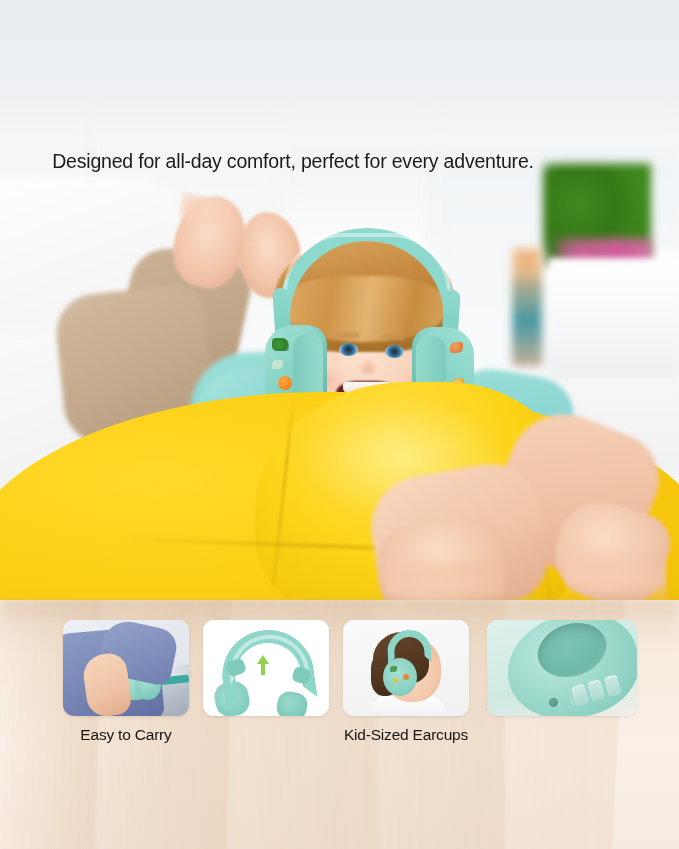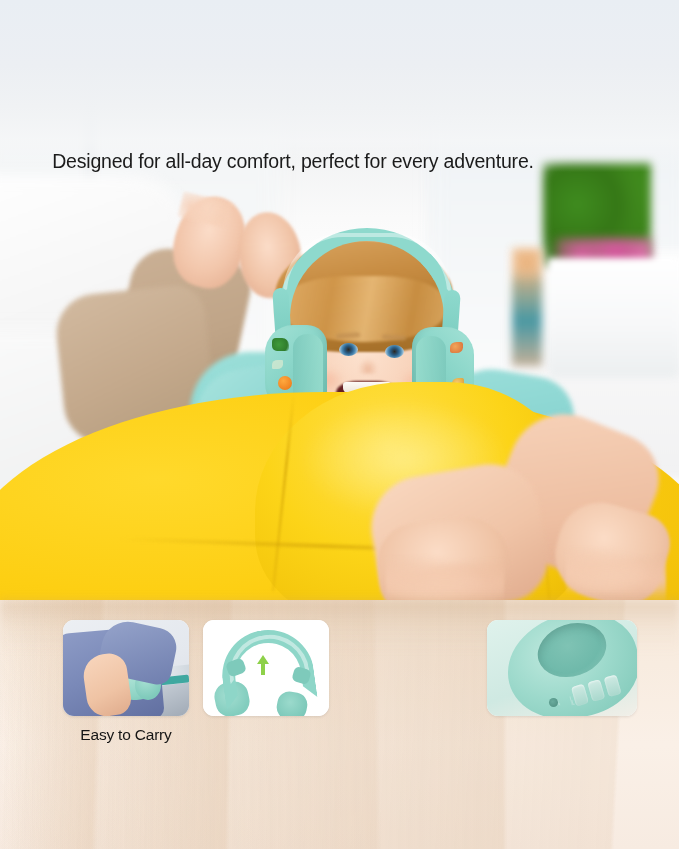--- a/index.html
+++ b/index.html
@@ -769,20 +769,35 @@
         <div class="t2-band"></div>
         <div class="t2-band-hi"></div>
         <div class="t2-slider-l"></div>
         <div class="t2-slider-r"></div>
         <svg class="t2-arrow" viewBox="0 0 16 22">
           <path d="M8 1 L14 10 L10 10 L10 21 L6 21 L6 10 L2 10 Z" fill="#8ed14a"></path>
         </svg>
       </div>
     </div>
 
+    <div class="feature f3">
+      <div class="thumb">
+        <div class="t3-bg"></div>
+        <div class="t3-body"></div>
+        <div class="t3-head"></div>
+        <div class="t3-hair"></div>
+        <div class="t3-hair2"></div>
+        <div class="t3-band"></div>
+        <div class="t3-cup"></div>
+        <div class="t3-dot1"></div>
+        <div class="t3-dot2"></div>
+        <div class="t3-dot3"></div>
+      </div>
+      <div class="caption">Kid-Sized Earcups</div>
+    </div>
 
     <div class="feature f4">
       <div class="thumb">
         <div class="t4-bg"></div>
         <div class="t4-cush"></div>
         <div class="t4-hole"></div>
         <div class="t4-pleats"></div>
         <div class="t4-btns">
           <div class="t4-btn"></div>
           <div class="t4-btn"></div>

